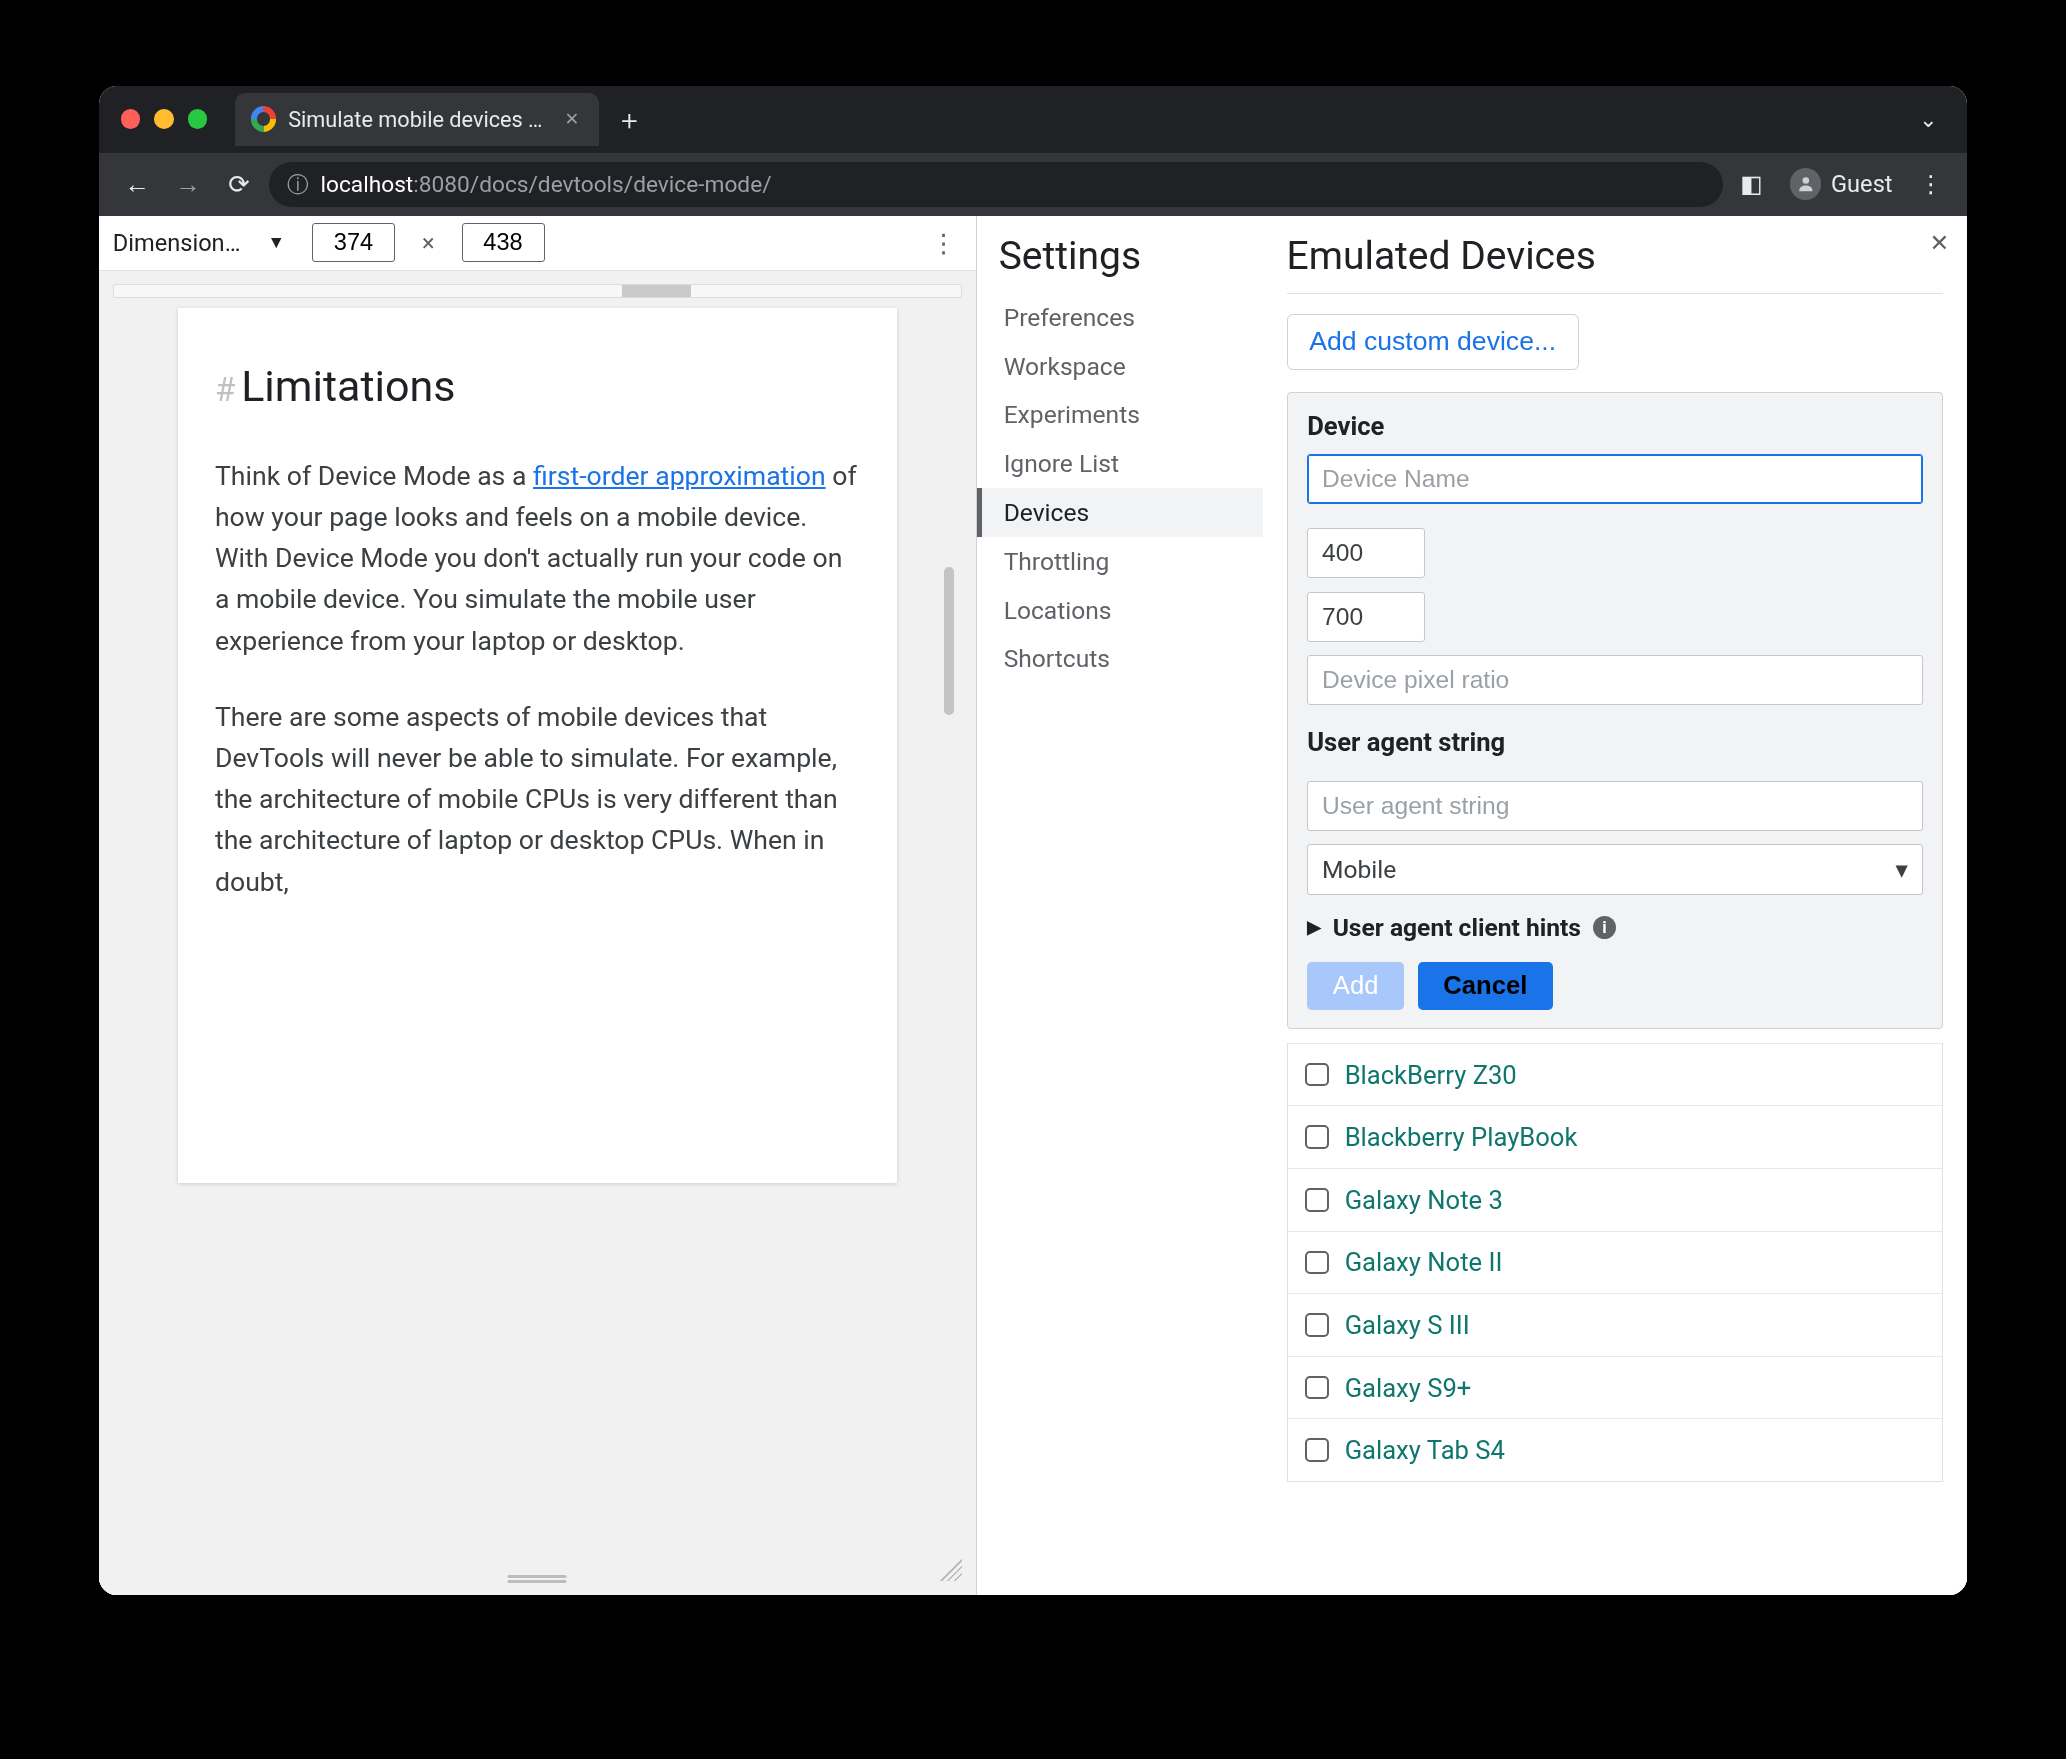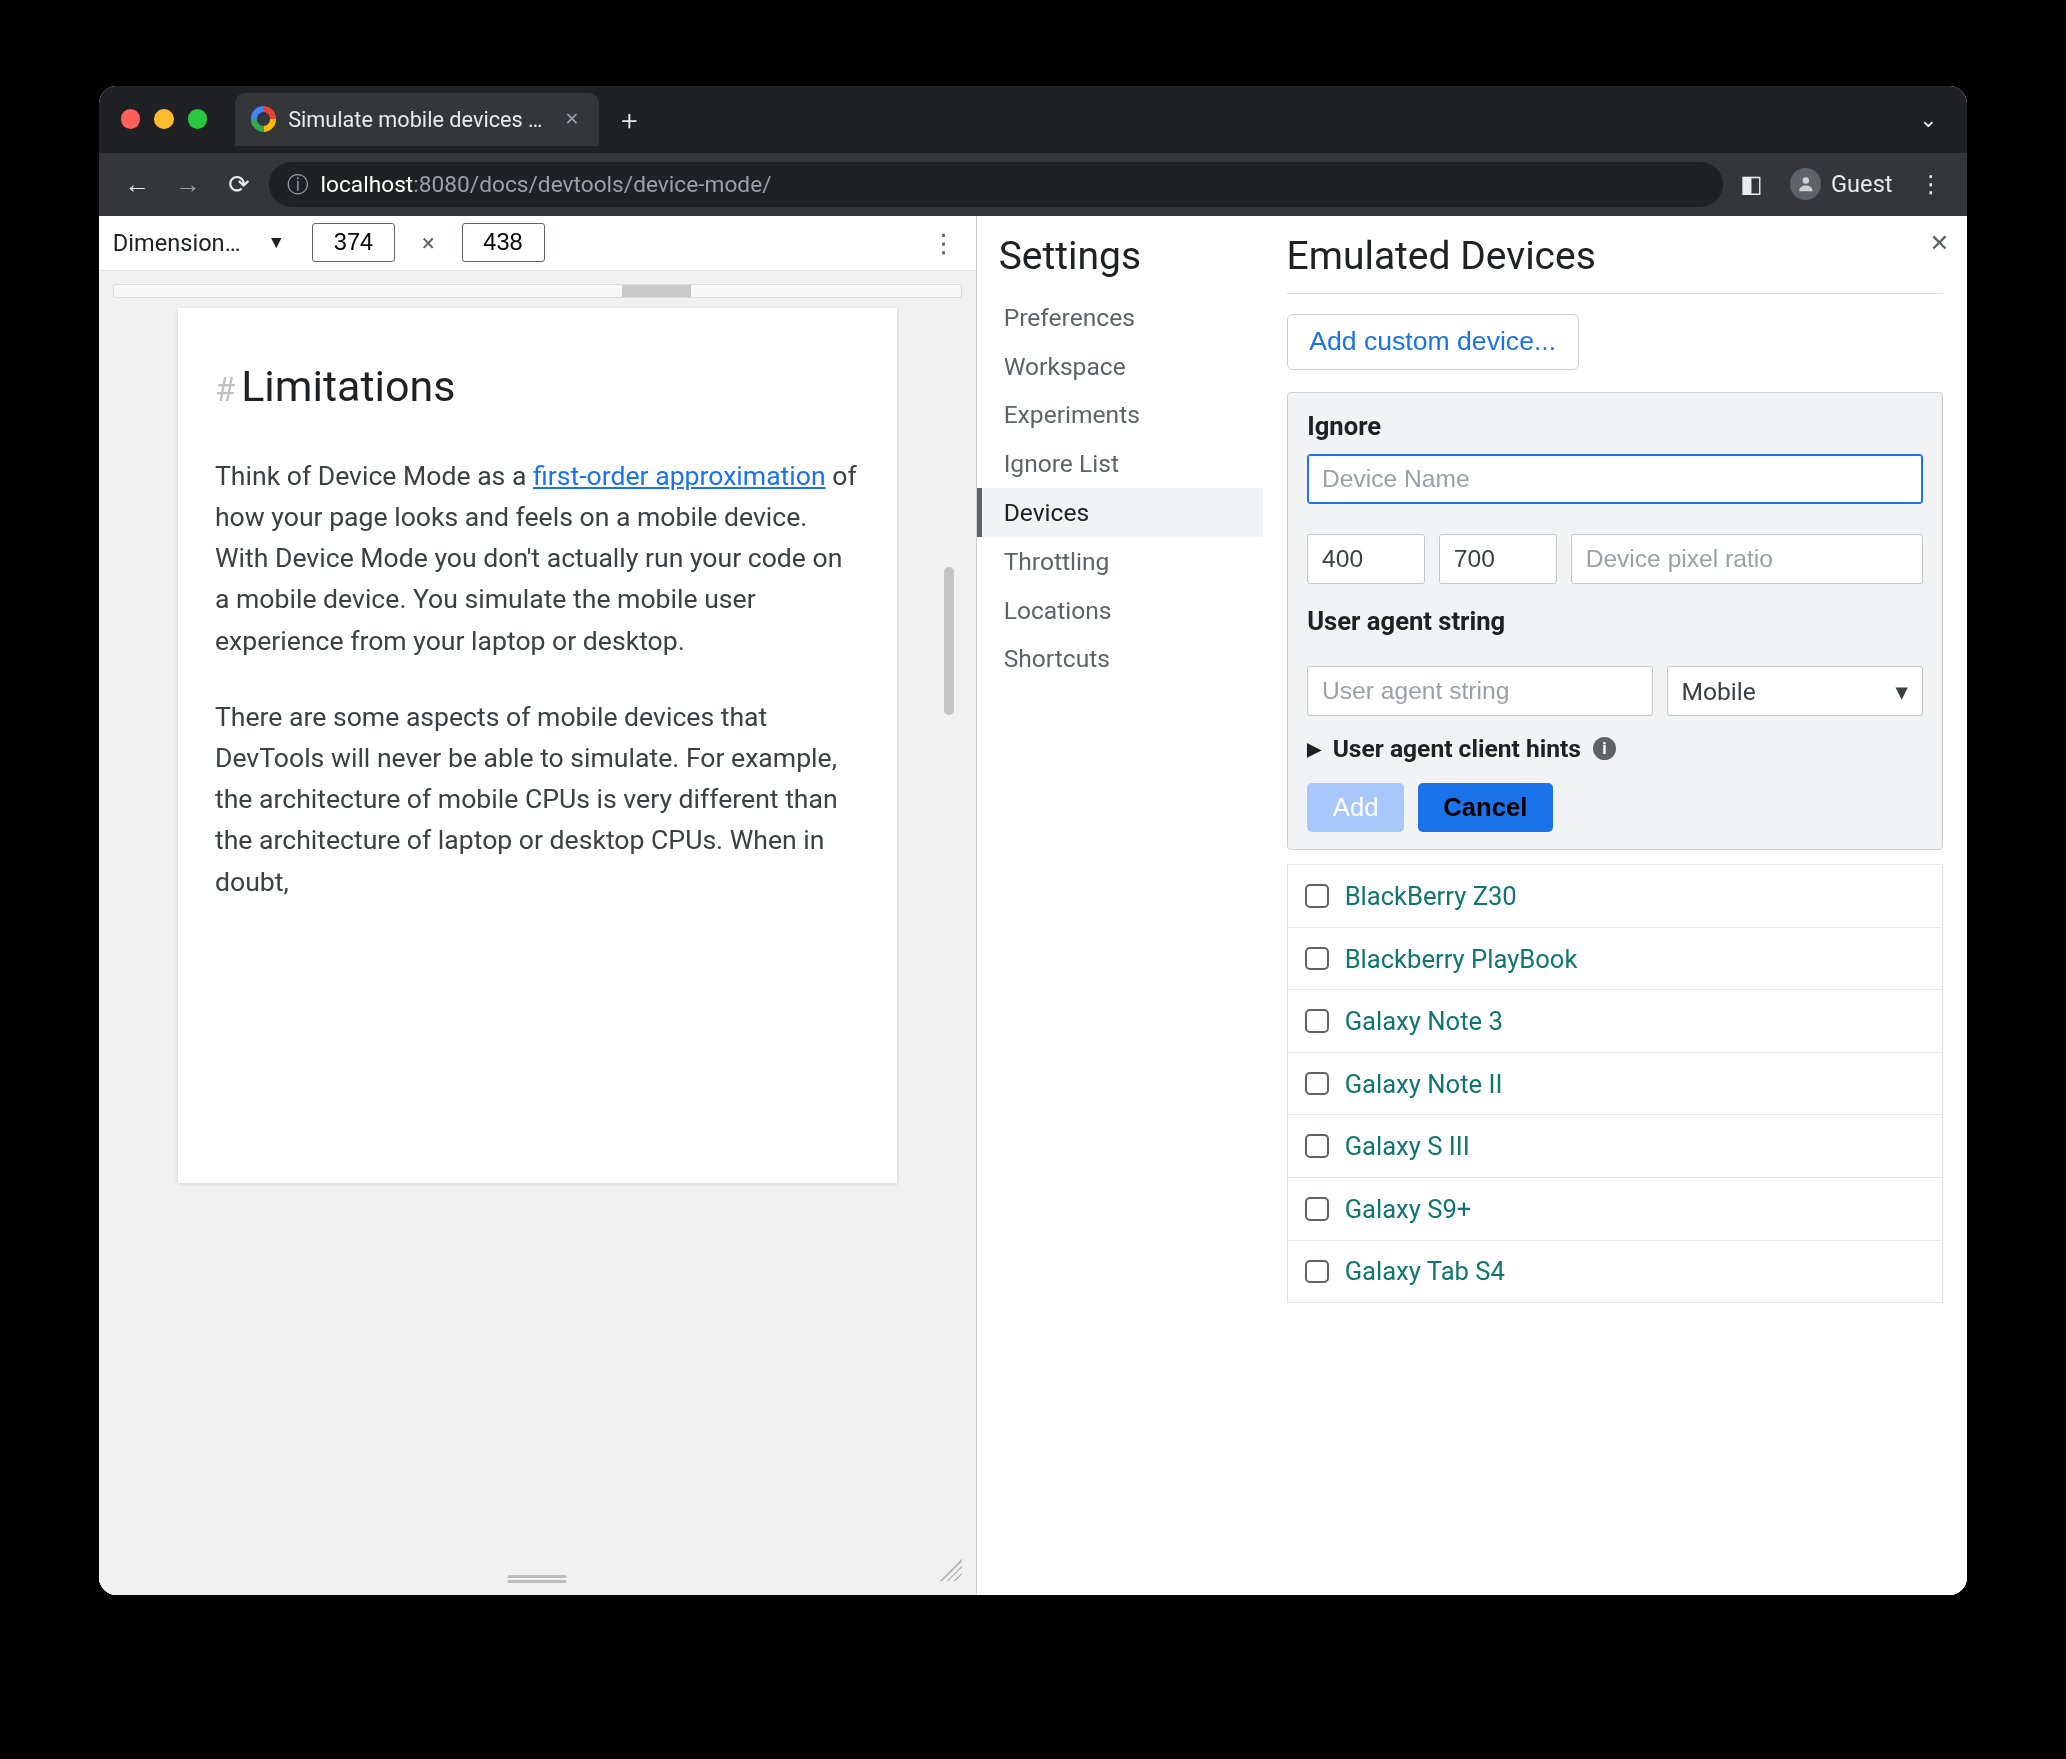--- a/index.html
+++ b/index.html
@@ -167,21 +167,21 @@
   .form-panel{
     margin-top:21.7px;border:1px solid #d0d0d0;border-radius:3.9px;background:#f1f3f4;
     padding:17.7px 19.7px;
   }
   .section-label{font-weight:700;font-size:25.6px;color:#202124;margin-bottom:13.8px;}
   .tf{
     border:1px solid #c6c6c6;background:#fff;border-radius:3px;
     font-size:24.6px;padding:9.9px 13.8px;color:#3c4043;
   }
   .tf.full{width:100%;border-color:#1a73e8;box-shadow:inset 0 0 0 1px #1a73e8;}
-  .row{display:flex;gap:13.8px;margin-top:30px;}
+  .row{display:flex;gap:13.8px;margin-top:24px;flex-direction:column;}
   .row .tf.small{width:118px;}
   .row .tf.grow{flex:1;}
   .select-like{
     flex:1;border:1px solid #c6c6c6;background:#fff;border-radius:3px;
     font-size:24.6px;padding:9.9px 13.8px;color:#3c4043;
     display:flex;align-items:center;justify-content:space-between;cursor:pointer;
   }
   .hints-row{display:flex;align-items:center;gap:11.8px;margin-top:17.7px;font-size:24.6px;font-weight:700;color:#202124;}
   .hints-row .tri{font-size:17.7px;}
   .hints-row .info{width:23.6px;height:23.6px;border-radius:50%;background:#5f6368;color:#fff;font-size:16.7px;display:flex;align-items:center;justify-content:center;font-weight:700;}
@@ -288,21 +288,21 @@
               <div class="nav-item">Locations</div>
               <div class="nav-item">Shortcuts</div>
             </div>
         </div>
 
         <div class="settings-main">
           <div class="main-title">Emulated Devices</div>
           <button class="add-device-btn">Add custom device...</button>
 
           <div class="form-panel">
-            <div class="section-label">Ignore</div>
+            <div class="section-label">Device</div>
             <input class="tf full" placeholder="Device Name" style="">
             <div class="row">
               <input class="tf small" value="400" style="">
               <input class="tf small" value="700" style="">
               <input class="tf grow" placeholder="Device pixel ratio" style="">
             </div>
             <div class="section-label" style="margin-top:21.7px">User agent string</div>
             <div class="row">
               <input class="tf grow" placeholder="User agent string" style="">
               <div class="select-like">

